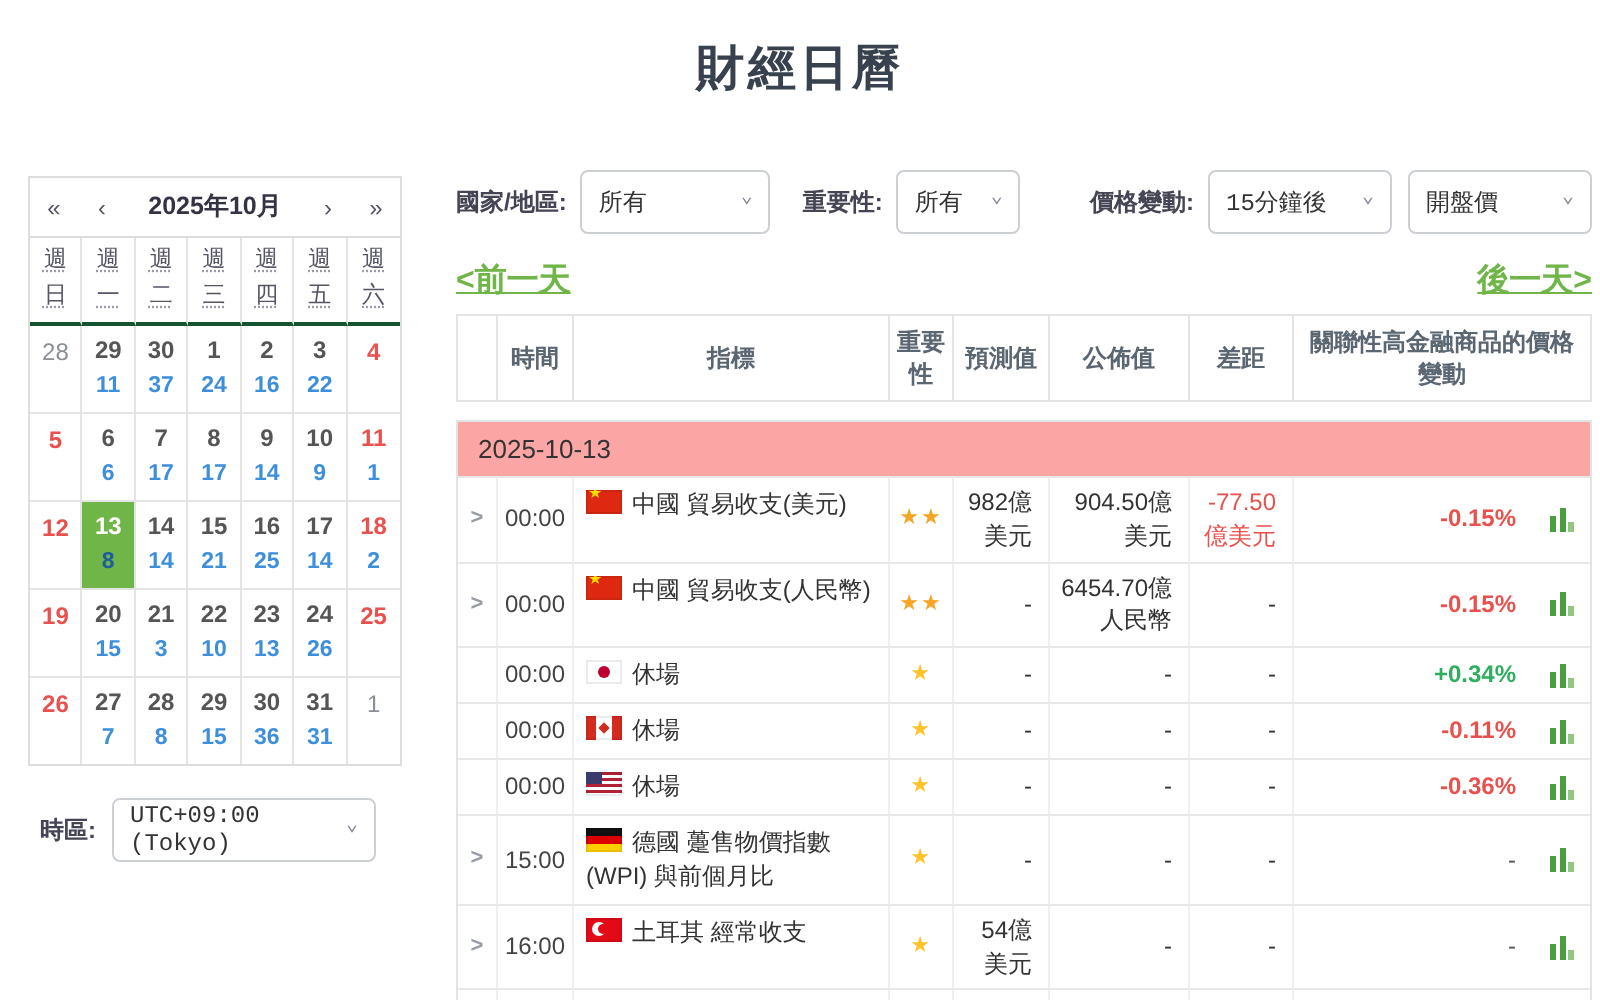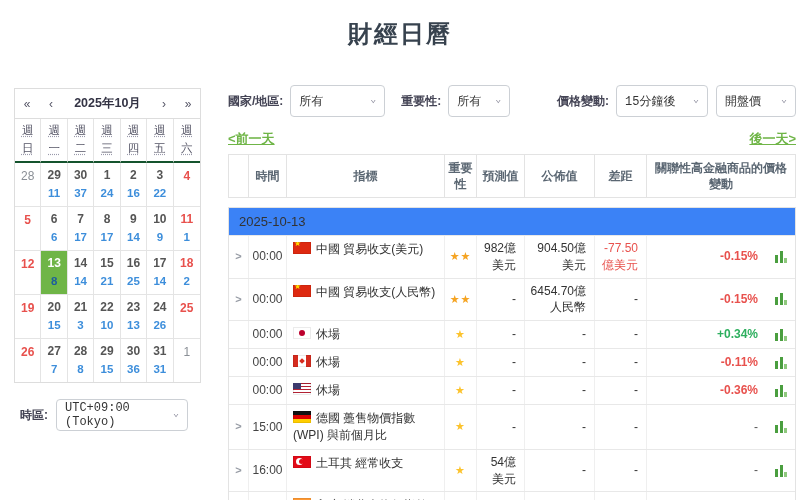--- a/index.html
+++ b/index.html
@@ -35,33 +35,33 @@
 
   
   .right-panel{position:absolute;left:228px;top:85px;width:568px;}
   .filters{display:flex;align-items:center;}
   .f-label{font-size:12px;font-weight:bold;color:#445;margin-right:7px;white-space:nowrap;}
   .f-group{display:flex;align-items:center;}
   .spacer{flex:1;}
   .sel-country{width:95px;}
   .sel-importance{width:62px;margin-right:0;}
   .sel-minutes{width:92px;margin-right:8px;}
-  .sel-price{width:80px;}
+  .sel-price{width:92px;}
   .gap-r{margin-right:16px;}
 
   .daynav{display:flex;justify-content:space-between;margin-top:13px;}
-  .daynav a{font-size:13px;color:var(--accent-green);text-decoration:underline;font-weight:600;cursor:pointer;}
+  .daynav a{font-size:16px;color:var(--accent-green);text-decoration:underline;font-weight:600;cursor:pointer;}
 
   .grid-row{display:grid;grid-template-columns:20px 38px 1fr 32px 48px 70px 52px 148px;}
   .thead{border:1px solid #e3e3e3;margin-top:6px;}
   .thead .hcell{min-height:42px;display:flex;align-items:center;justify-content:center;text-align:center;font-size:12px;font-weight:600;color:#5a6672;border-right:1px solid #e3e3e3;padding:2px 3px;box-sizing:border-box;line-height:1.35;}
   .thead .hcell:last-child{border-right:none;}
 
   .tbody{border:1px solid #e3e3e3;margin-top:9px;}
-  .date-band{font-size:13px;color:#333;padding:6px 10px;background:#3b82f6;}
+  .date-band{font-size:13px;color:#333;padding:6px 10px;background:#fca5a5;}
   .trow{border-top:1px solid #e8e8e8;}
   .tcell{display:flex;align-items:center;border-right:1px solid #efefef;font-size:12px;color:#333;padding:4px 3px;box-sizing:border-box;min-height:27px;line-height:1.4;}
   .tcell:last-child{border-right:none;}
   .c-exp{justify-content:center;color:#979ca5;font-weight:bold;font-size:11px;cursor:pointer;}
   .c-time{justify-content:center;color:#444;}
   .c-ind{display:block;padding:5px 6px;}
   .c-ind .flag{margin-right:5px;vertical-align:-1px;}
   .c-stars{justify-content:center;letter-spacing:1px;font-size:11px;}
   .st2{color:var(--star-orange);}
   .st1{color:var(--star-yellow);}

